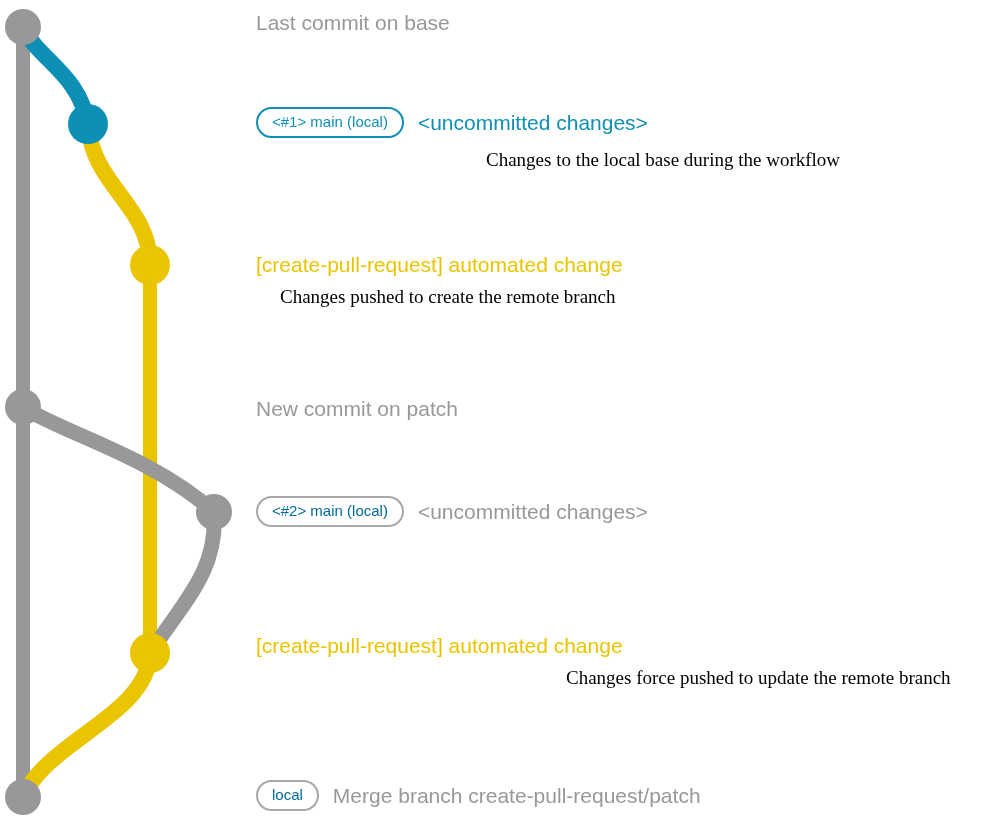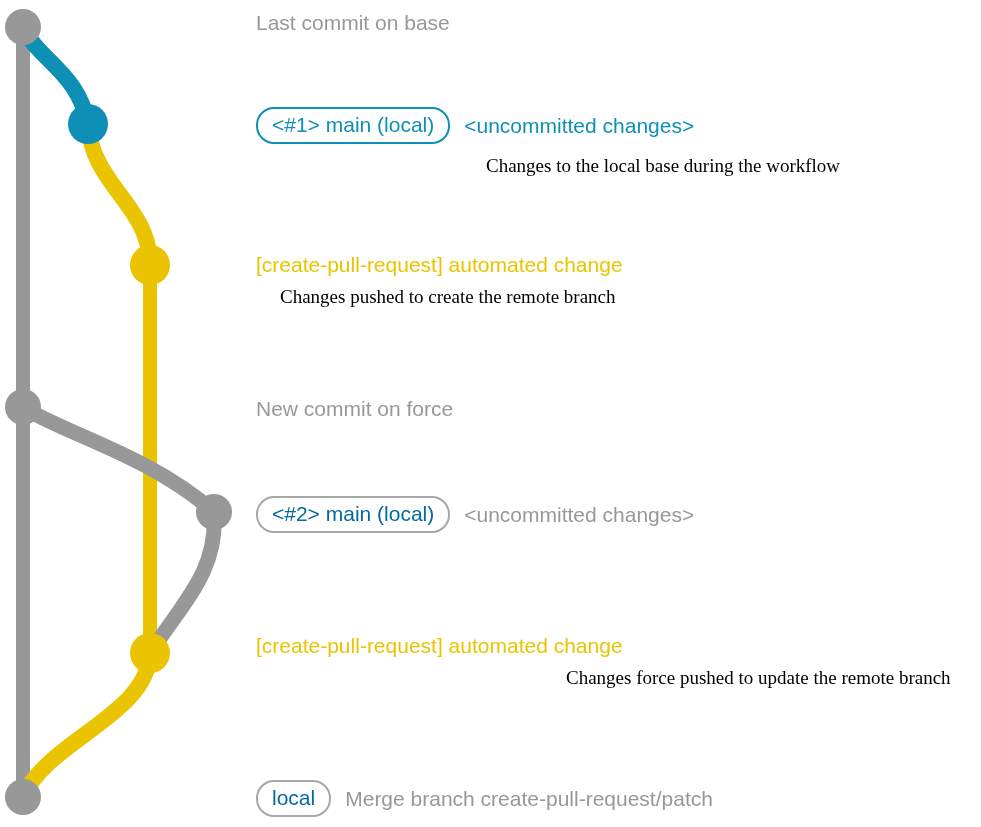--- a/index.html
+++ b/index.html
@@ -45,21 +45,21 @@
     align-items: center;
     gap: 14px;
     white-space: nowrap;
   }
 
   .ref-badge {
     display: inline-block;
     border: 2px solid #a3a3a3;
     border-radius: 18px;
     padding: 5px 14px 7px 14px;
-    font-size: 21px;
+    font-size: 15px;
     line-height: 1;
     color: #989898;
     background: #ffffff;
     font-family: "Liberation Sans", sans-serif;
   }
   .ref-badge.teal   { border-color: #0e8fb5; color: #0e8fb5; }
   .ref-badge.yellow { border-color: #eac400; color: #eac400; }
   .ref-badge.gray   { border-color: #a8a8a8; color: #0369a1; }
 
   .subject {
@@ -126,21 +126,21 @@
 
   <div class="row" style="left:256px; top:254px;">
     <div class="row-head">
       <span class="subject yellow">[create-pull-request] automated change</span>
     </div>
     <div class="note" style="margin-left:24px;">Changes pushed to create the remote branch</div>
   </div>
 
   <div class="row" style="left:256px; top:398px;">
     <div class="row-head">
-      <span class="subject gray">New commit on force</span>
+      <span class="subject gray">New commit on patch</span>
     </div>
   </div>
 
   <div class="row" style="left:256px; top:496px;">
     <div class="row-head">
       <span class="ref-badge gray">&lt;#2&gt; main (local)</span>
       <span class="subject gray">&lt;uncommitted changes&gt;</span>
     </div>
   </div>
 

